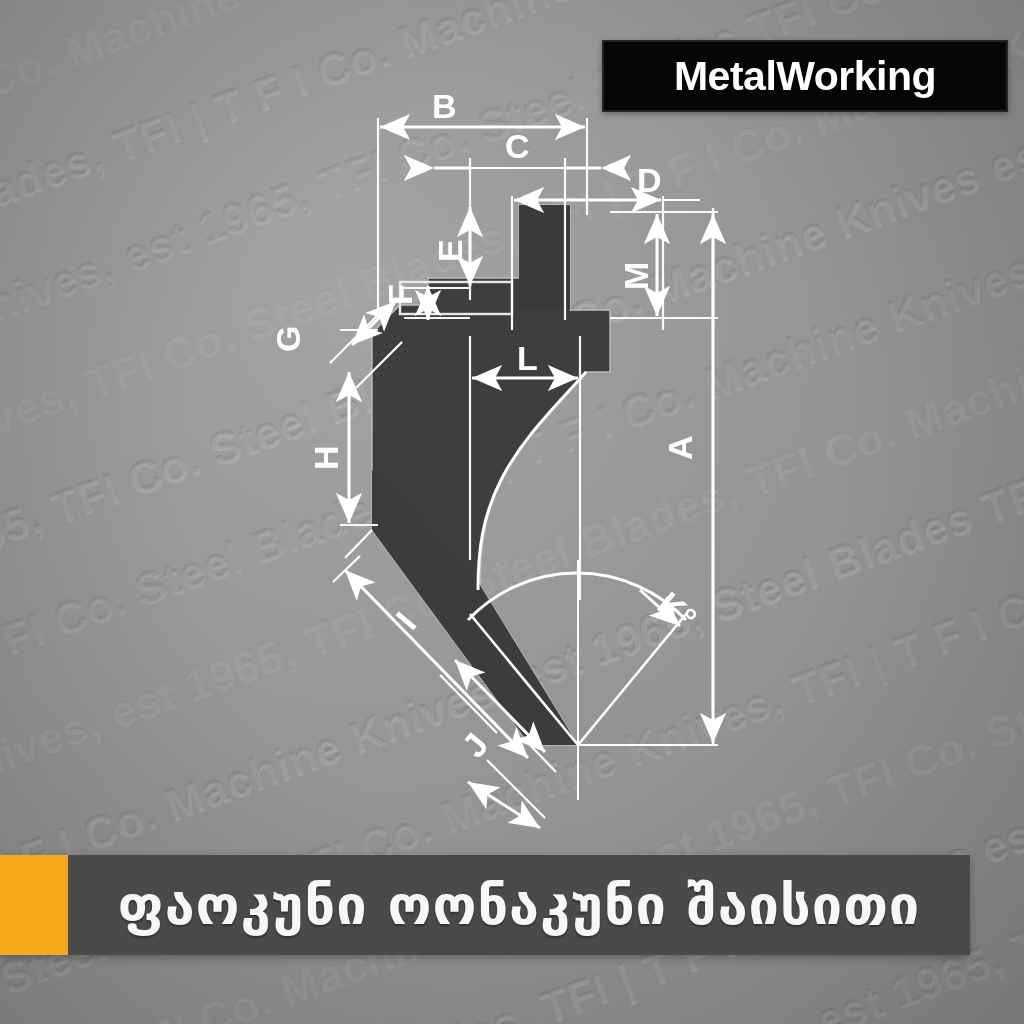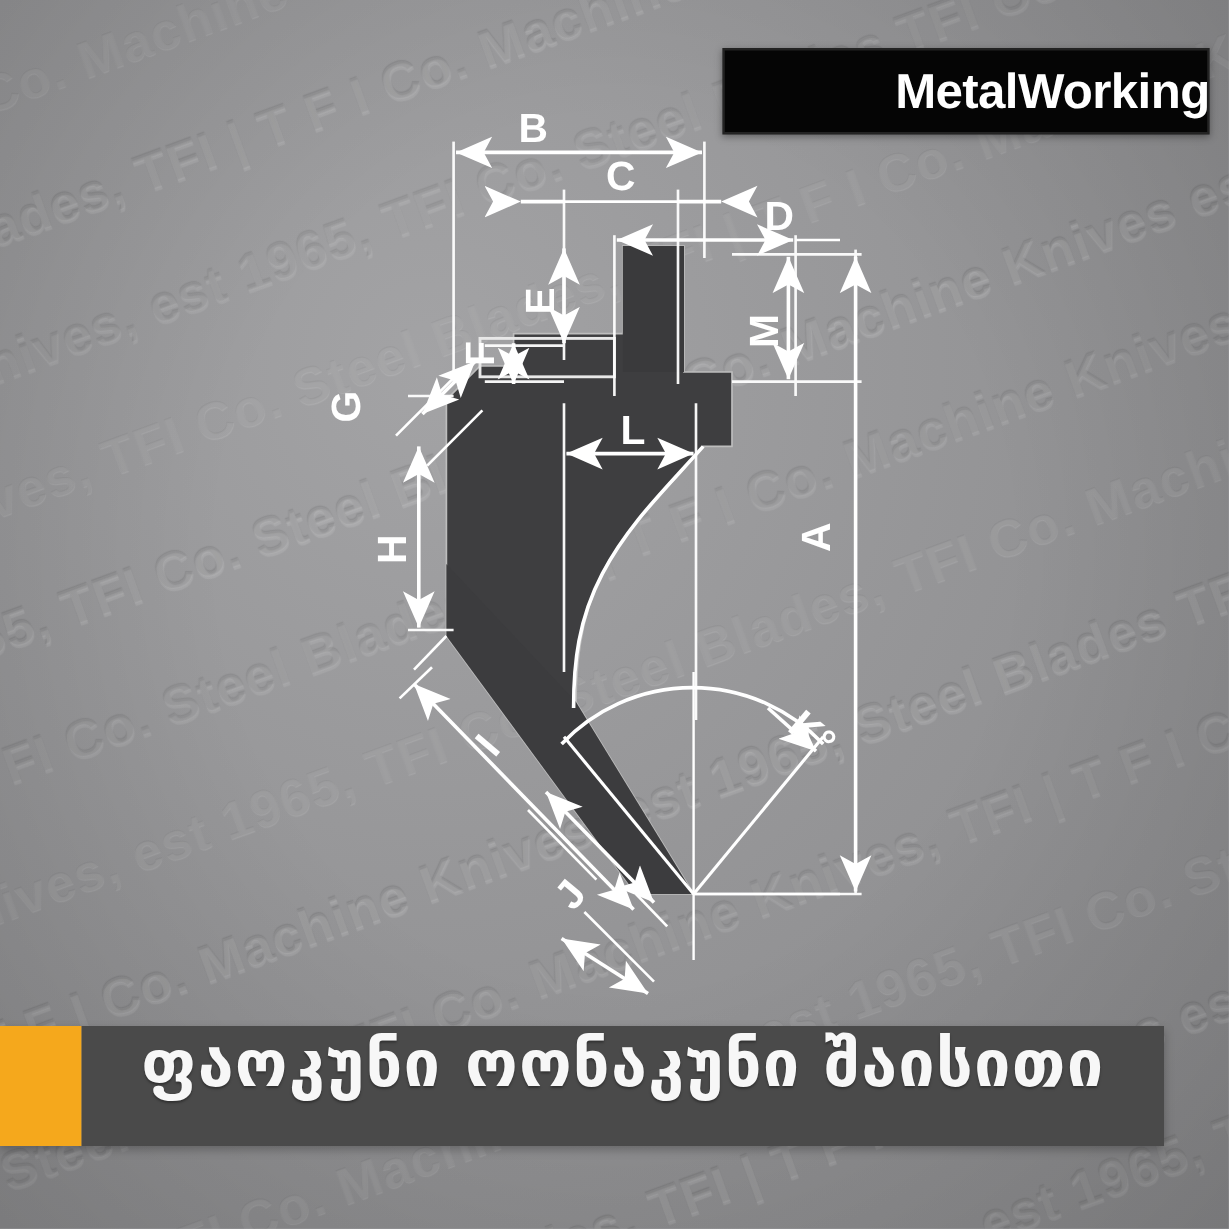--- a/index.html
+++ b/index.html
@@ -37,38 +37,38 @@
   .wm-row.dim{color:rgba(0,0,0,0.045);text-shadow:0 1px 1px rgba(255,255,255,0.13);}
   .vignette{
     position:absolute;inset:0;
     background:radial-gradient(ellipse at 50% 45%, rgba(0,0,0,0) 45%, rgba(0,0,0,0.13) 100%);
   }
 
   
   .badge{
     position:absolute;left:602px;top:40px;width:406px;height:72px;
     background:#050505;
-    display:flex;align-items:center;justify-content:flex-end;
+    display:flex;align-items:center;justify-content:center;
     box-shadow:0 2px 6px rgba(0,0,0,0.35), inset 0 0 0 2px rgba(255,255,255,0.12);
     z-index:40;
   }
   .badge-text{
     color:#ffffff;font-size:41px;font-weight:bold;letter-spacing:-0.5px;
     font-family:"Liberation Sans", sans-serif;
   }
 
   
   .banner{
     position:absolute;left:0px;top:855px;width:970px;height:100px;
     display:flex;align-items:stretch;z-index:40;
     box-shadow:0 3px 8px rgba(0,0,0,0.28);
   }
   .banner-accent{width:68px;background:#F5A81C;flex:0 0 68px;}
   .banner-body{
-    flex:1;background:#4a4a4a;display:flex;justify-content:center;
+    flex:1;background:#4a4a4a;display:flex;align-items:center;justify-content:center;
   }
   .banner-text{
     color:#f7f7f7;font-size:54px;font-weight:bold;letter-spacing:1px;
     font-family:"DejaVu Sans", sans-serif;
     text-shadow:0 2px 2px rgba(0,0,0,0.35);
     white-space:nowrap;
   }
 
   
   #drawing{position:absolute;left:0;top:0;width:1024px;height:1024px;z-index:20;}

